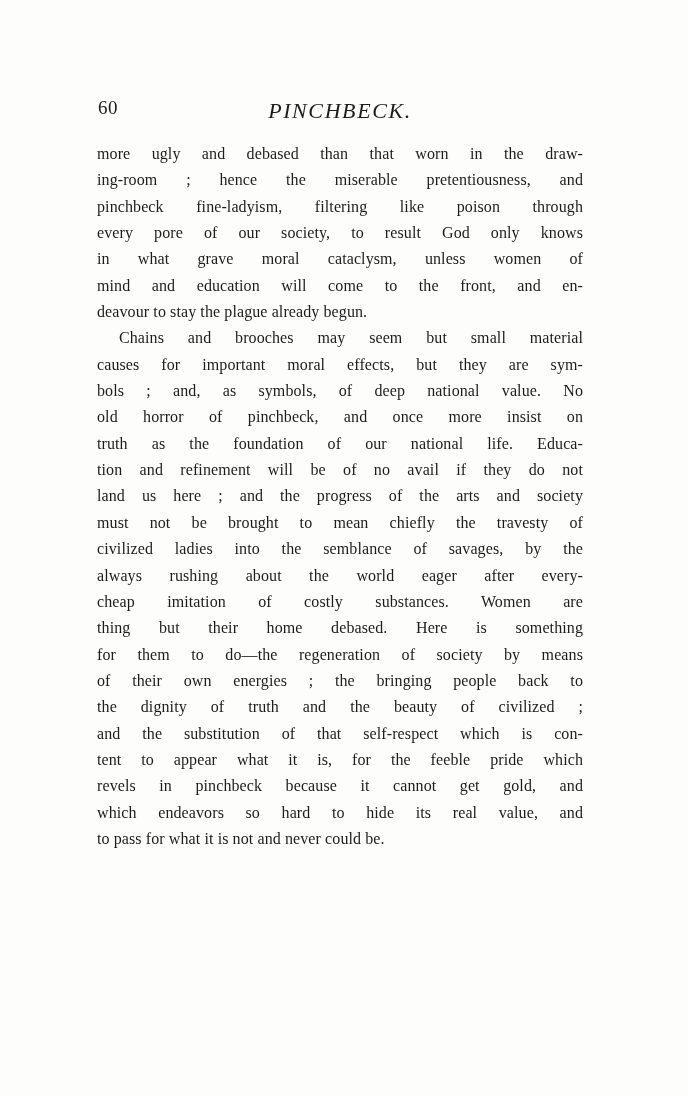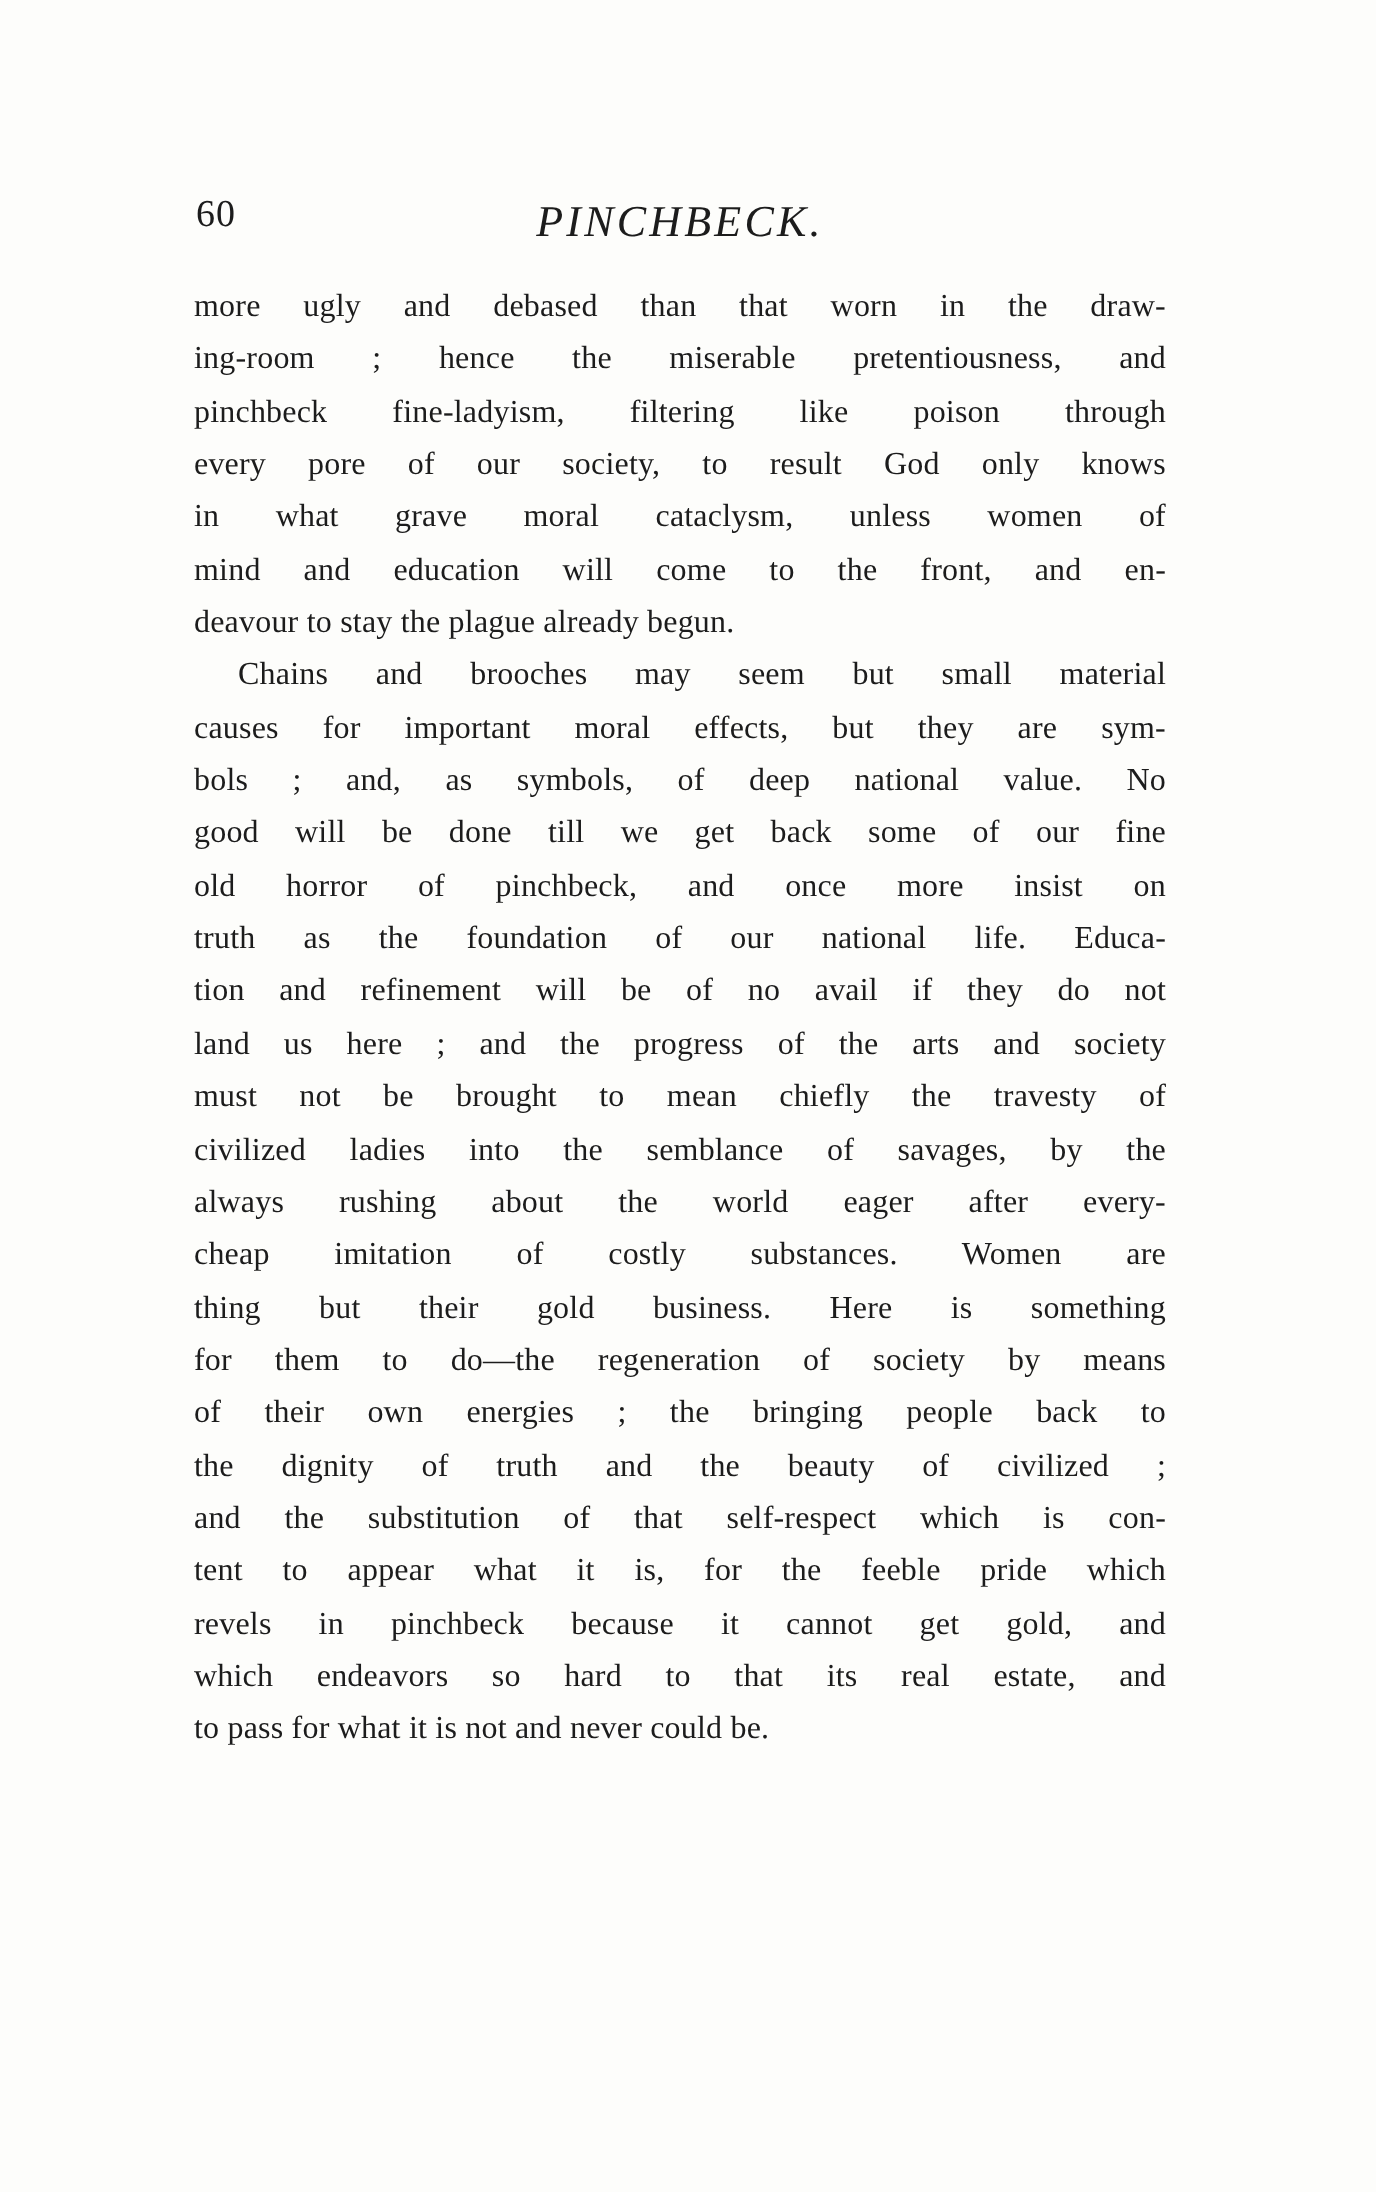--- a/index.html
+++ b/index.html
@@ -78,34 +78,33 @@
         <div class="line">pinchbeck fine-ladyism, filtering like poison through</div>
         <div class="line">every pore of our society, to result God only knows</div>
         <div class="line">in what grave moral cataclysm, unless women of</div>
         <div class="line">mind and education will come to the front, and en-</div>
         <div class="line line-last">deavour to stay the plague already begun.</div>
       </div>
     <div class="paragraph">
         <div class="line line-indent">Chains and brooches may seem but small material</div>
         <div class="line">causes for important moral effects, but they are sym-</div>
         <div class="line">bols ; and, as symbols, of deep national value. No</div>
-        <div class="line">good will be done till we get back some of our fine</div>
         <div class="line">old horror of pinchbeck, and once more insist on</div>
         <div class="line">truth as the foundation of our national life. Educa-</div>
         <div class="line">tion and refinement will be of no avail if they do not</div>
         <div class="line">land us here ; and the progress of the arts and society</div>
         <div class="line">must not be brought to mean chiefly the travesty of</div>
         <div class="line">civilized ladies into the semblance of savages, by the</div>
         <div class="line">always rushing about the world eager after every-</div>
         <div class="line">cheap imitation of costly substances. Women are</div>
-        <div class="line">thing but their gold business. Here is something</div>
+        <div class="line">thing but their home debased. Here is something</div>
         <div class="line">for them to do—the regeneration of society by means</div>
         <div class="line">of their own energies ; the bringing people back to</div>
         <div class="line">the dignity of truth and the beauty of civilized ;</div>
         <div class="line">and the substitution of that self-respect which is con-</div>
         <div class="line">tent to appear what it is, for the feeble pride which</div>
         <div class="line">revels in pinchbeck because it cannot get gold, and</div>
-        <div class="line">which endeavors so hard to that its real estate, and</div>
+        <div class="line">which endeavors so hard to hide its real value, and</div>
         <div class="line line-last">to pass for what it is not and never could be.</div>
       </div>
   </div>
 
 </div>
 
 </body></html>

